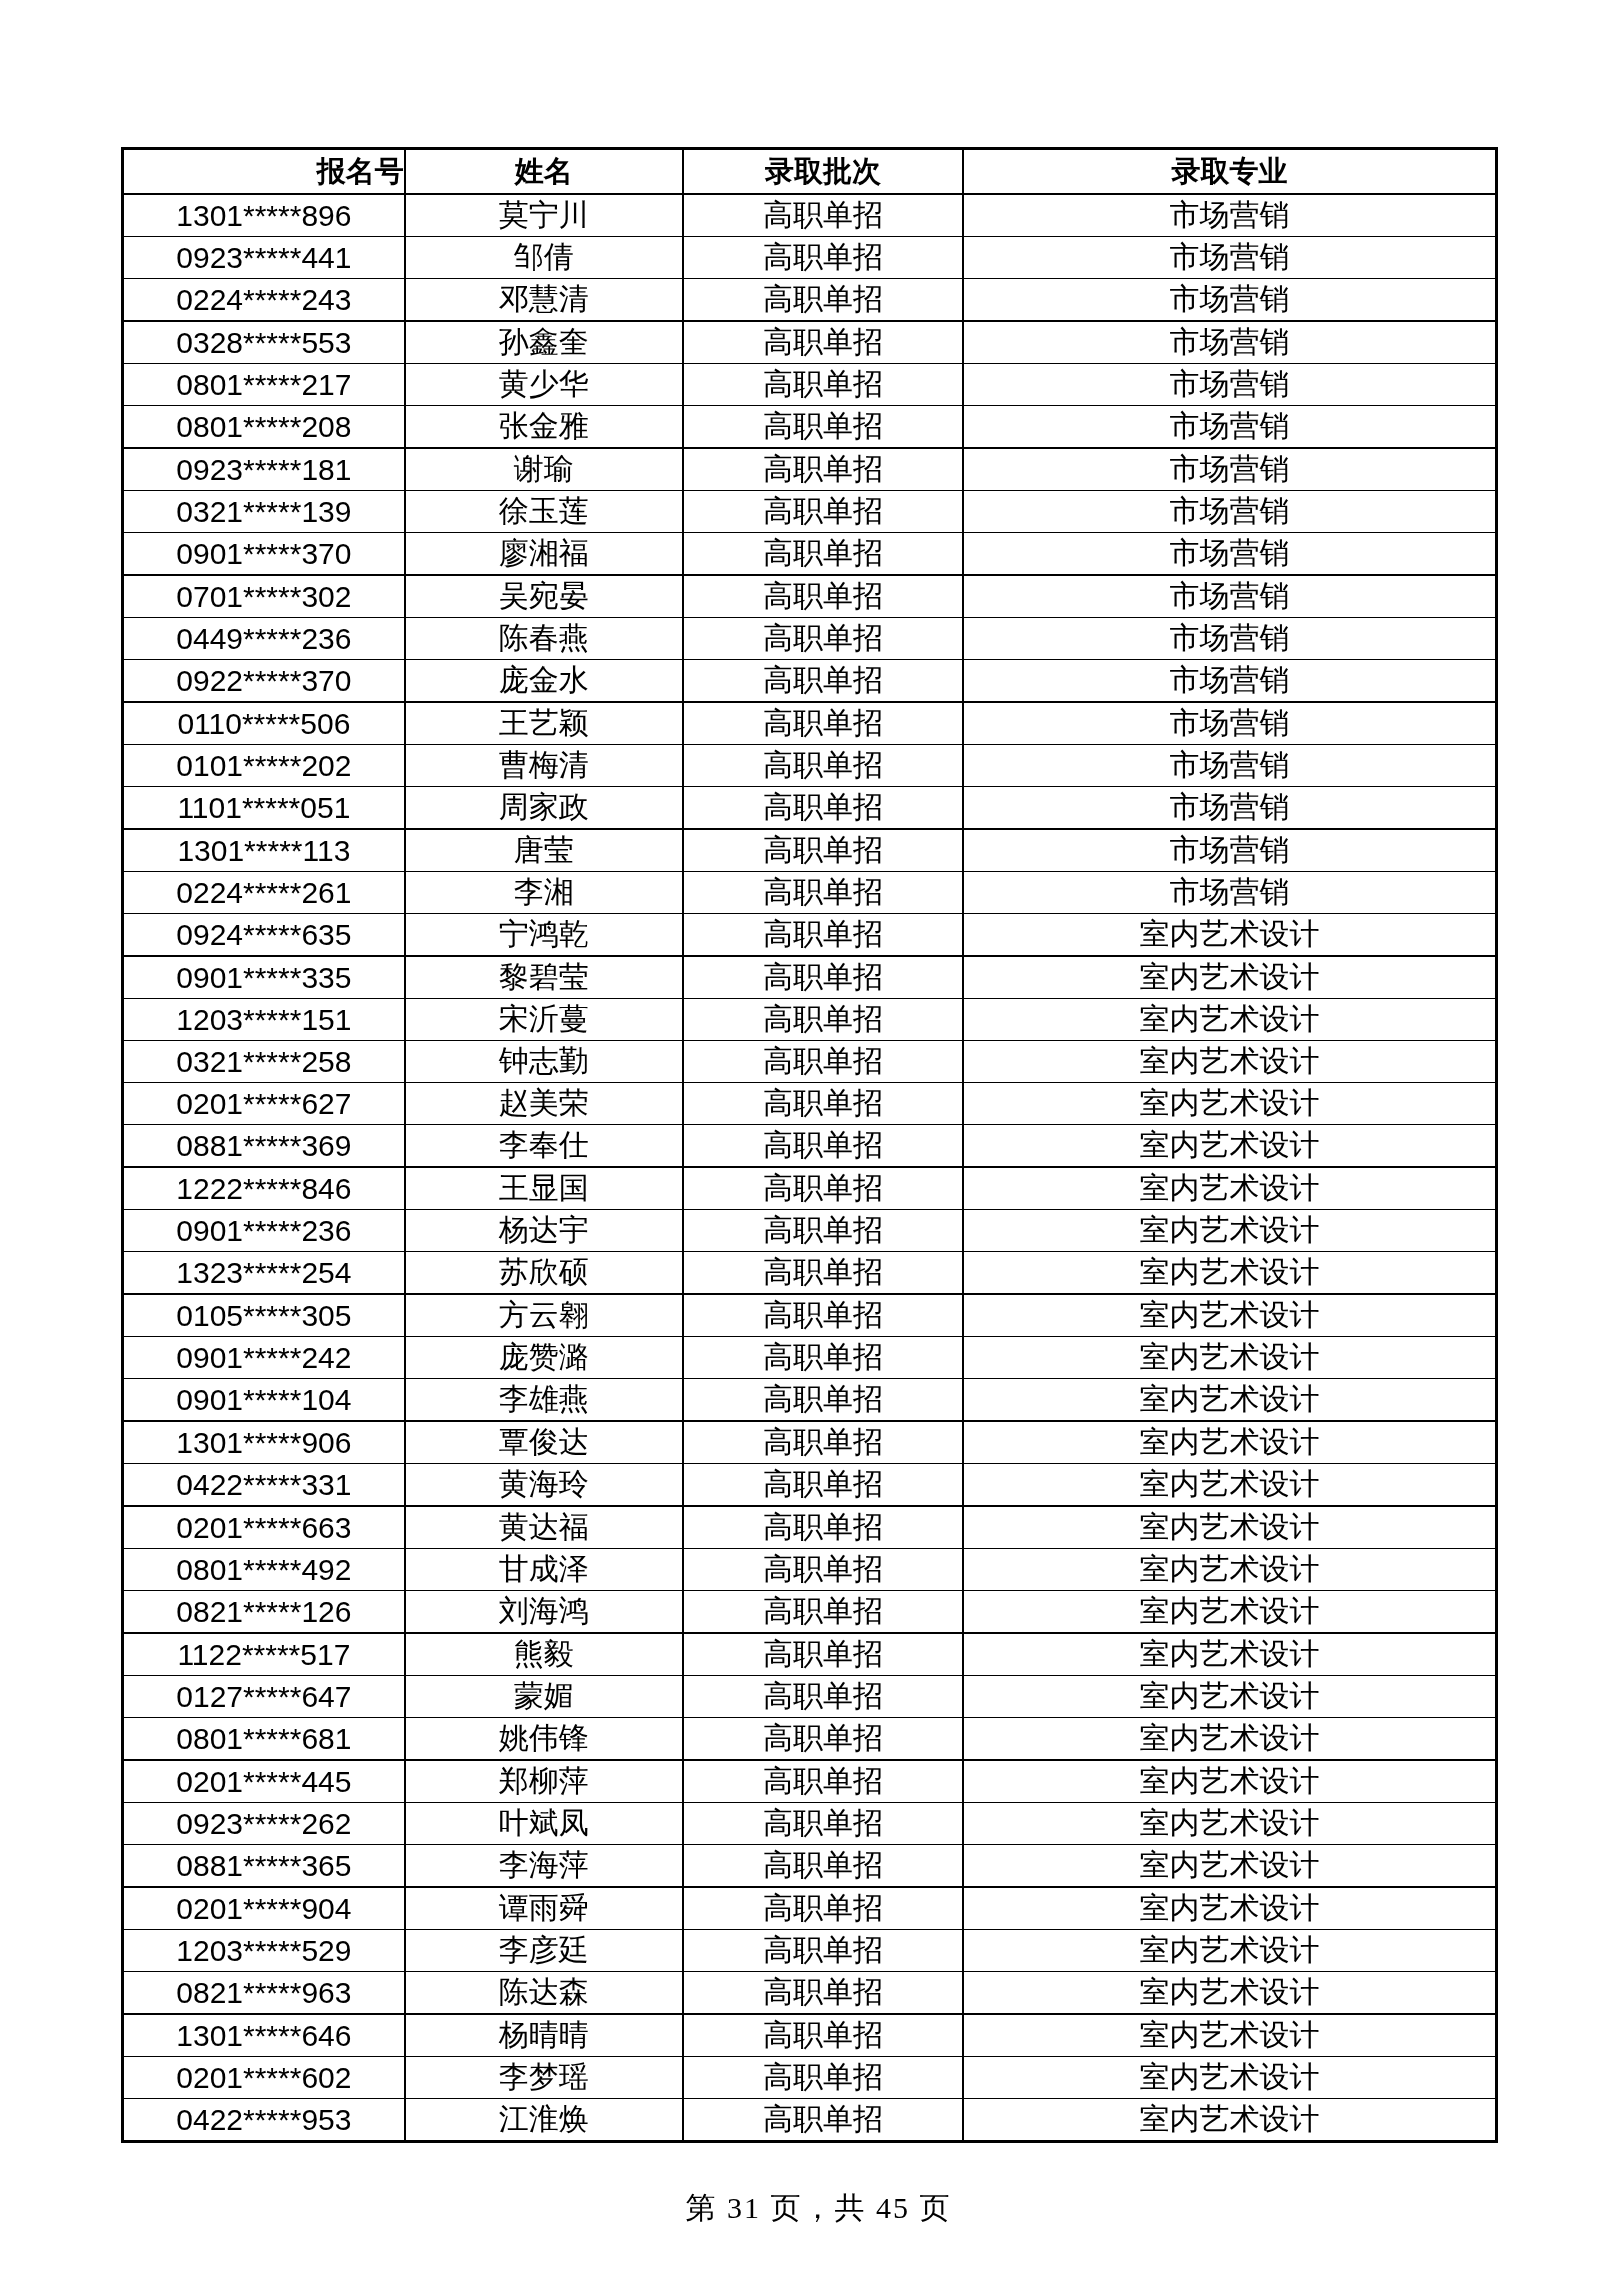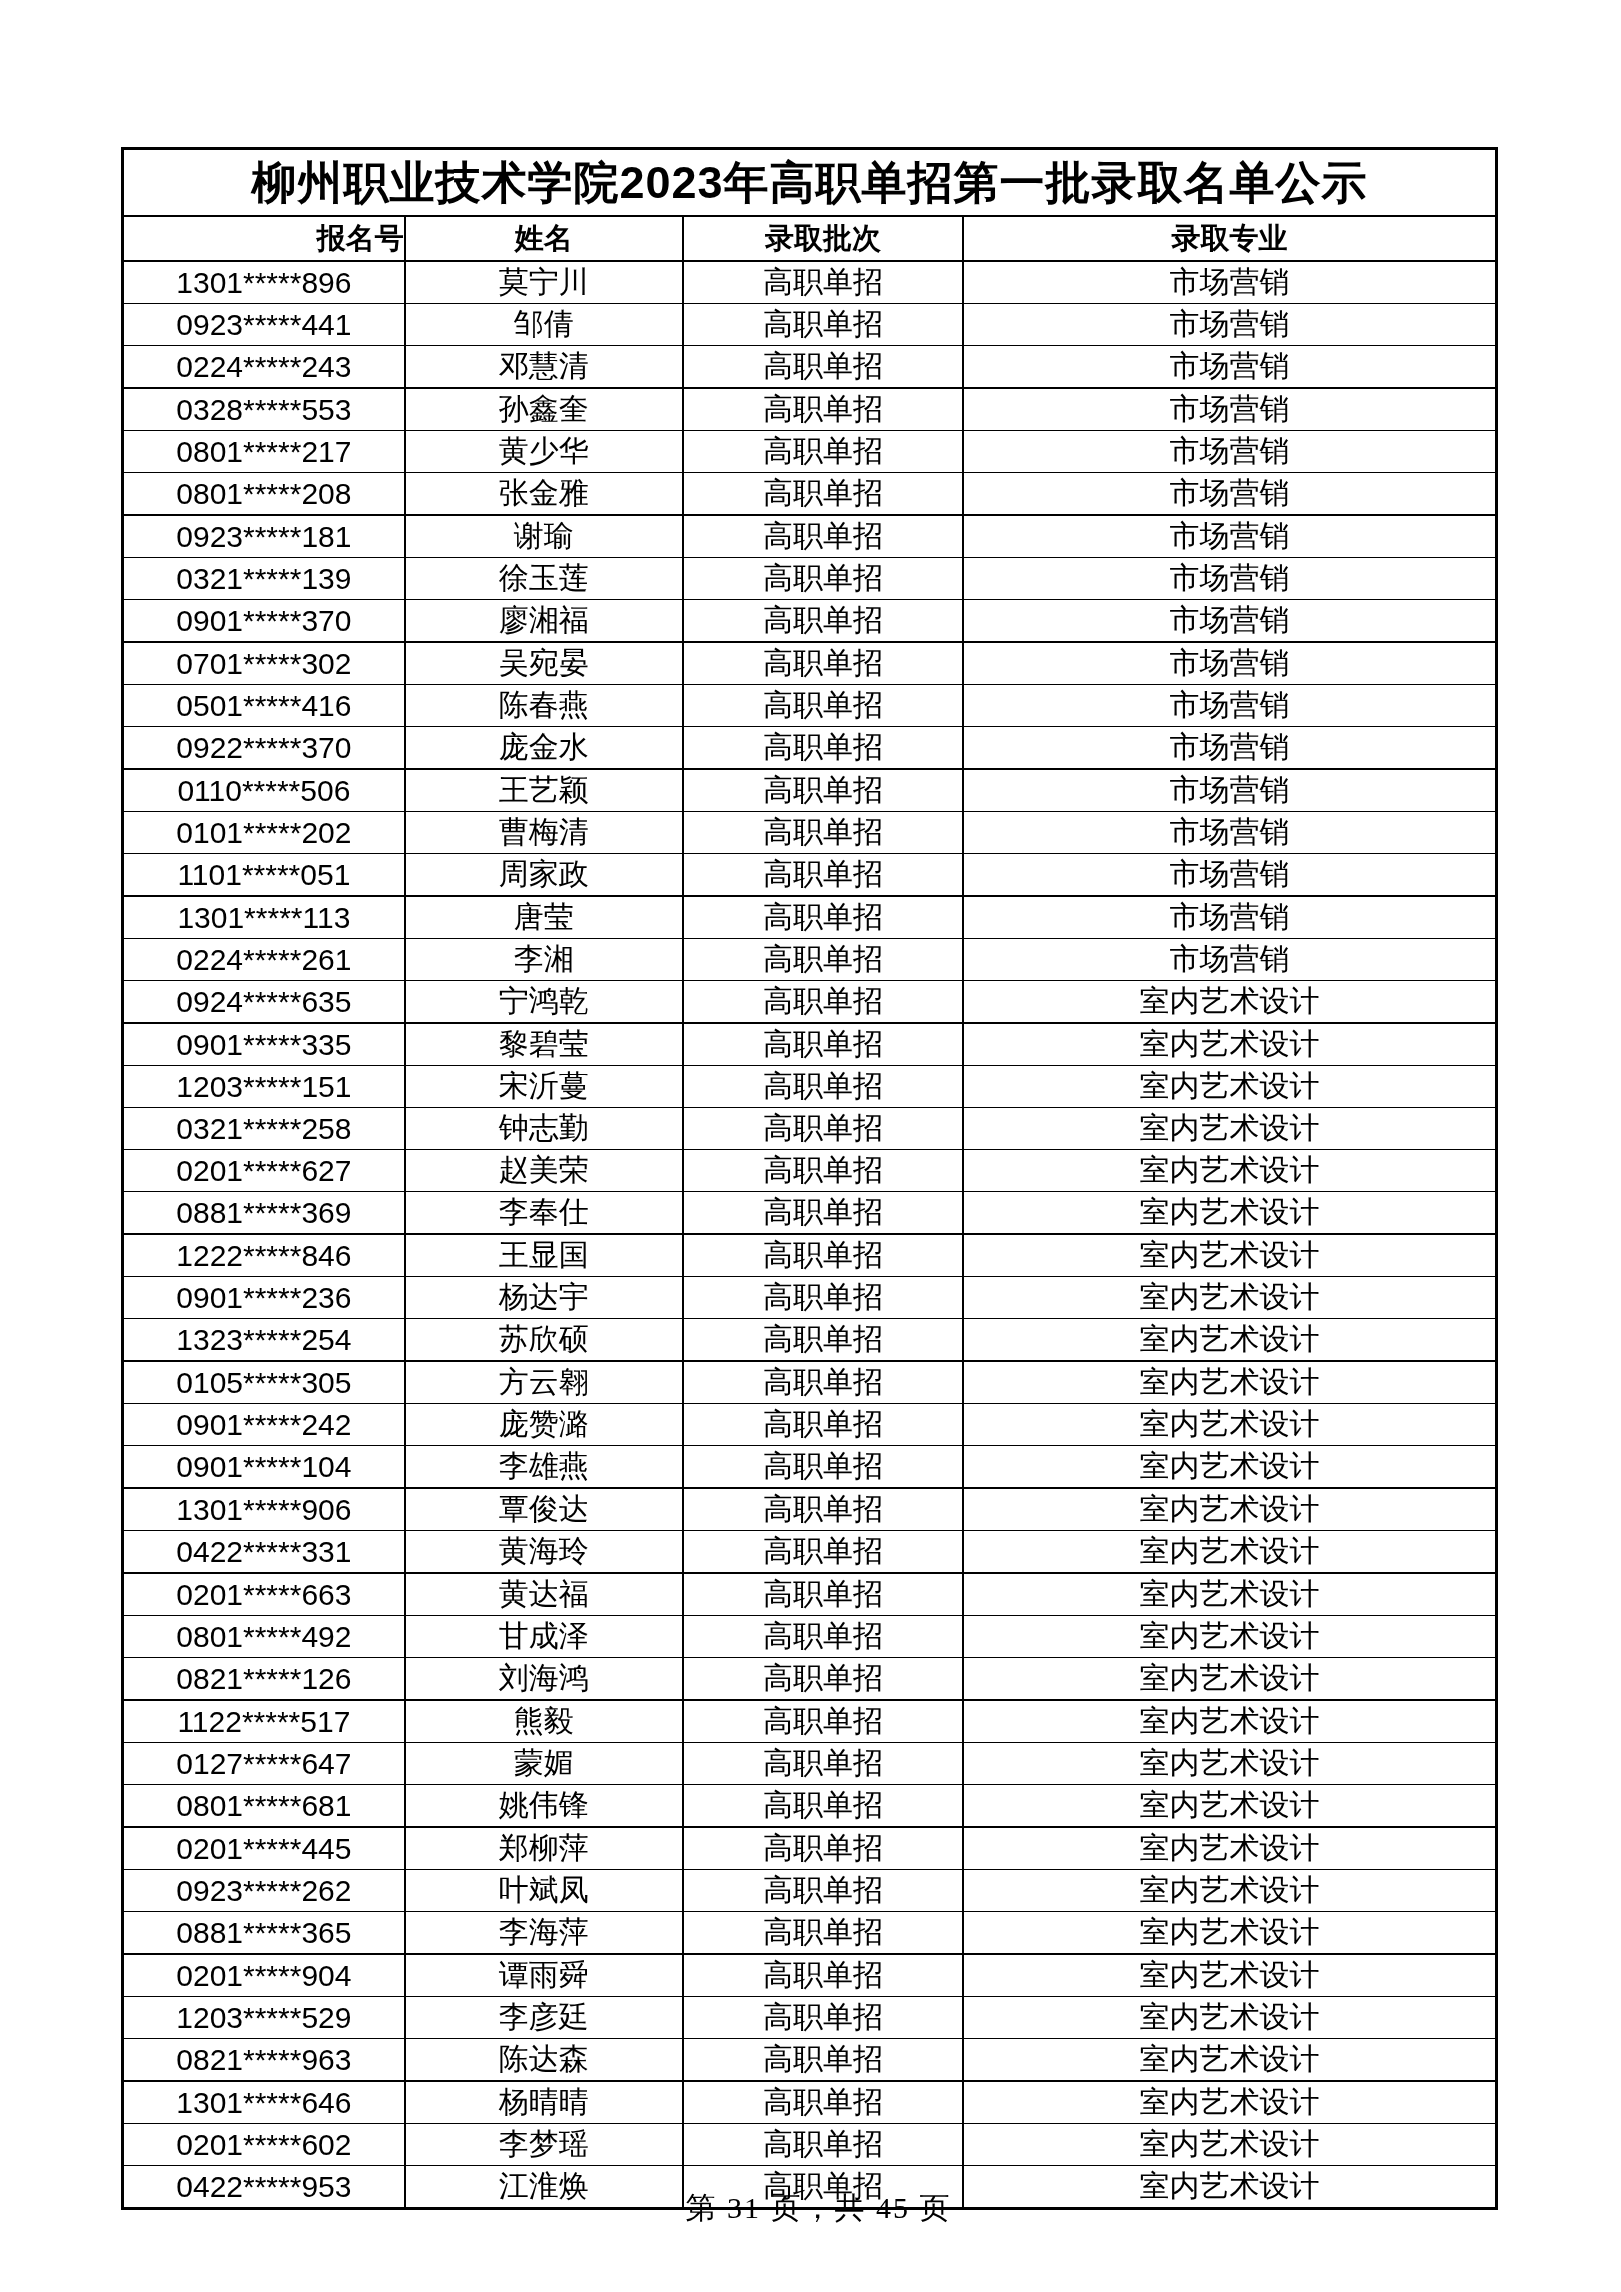--- a/index.html
+++ b/index.html
@@ -78,23 +78,20 @@
 <body>
 
 <table class="admission-table">
   <colgroup>
     <col class="c1">
       <col class="c2">
       <col class="c3">
       <col class="c4">
   </colgroup>
   <tbody>
-    <tr class="title-row">
-      <td colspan="4">柳州职业技术学院2023年高职单招第一批录取名单公示</td>
-    </tr>
     <tr class="header-row">
       <th>报名号</th>
       <th>姓名</th>
       <th>录取批次</th>
       <th>录取专业</th>
     </tr>
 
   <tr class="data-row">
         <td>1301*****896</td>
         <td>莫宁川</td>
@@ -149,21 +146,21 @@
         <td>高职单招</td>
         <td>市场营销</td>
       </tr>
       <tr class="data-row">
         <td>0701*****302</td>
         <td>吴宛晏</td>
         <td>高职单招</td>
         <td>市场营销</td>
       </tr>
       <tr class="data-row">
-        <td>0501*****416</td>
+        <td>0449*****236</td>
         <td>陈春燕</td>
         <td>高职单招</td>
         <td>市场营销</td>
       </tr>
       <tr class="data-row thick">
         <td>0922*****370</td>
         <td>庞金水</td>
         <td>高职单招</td>
         <td>市场营销</td>
       </tr>

